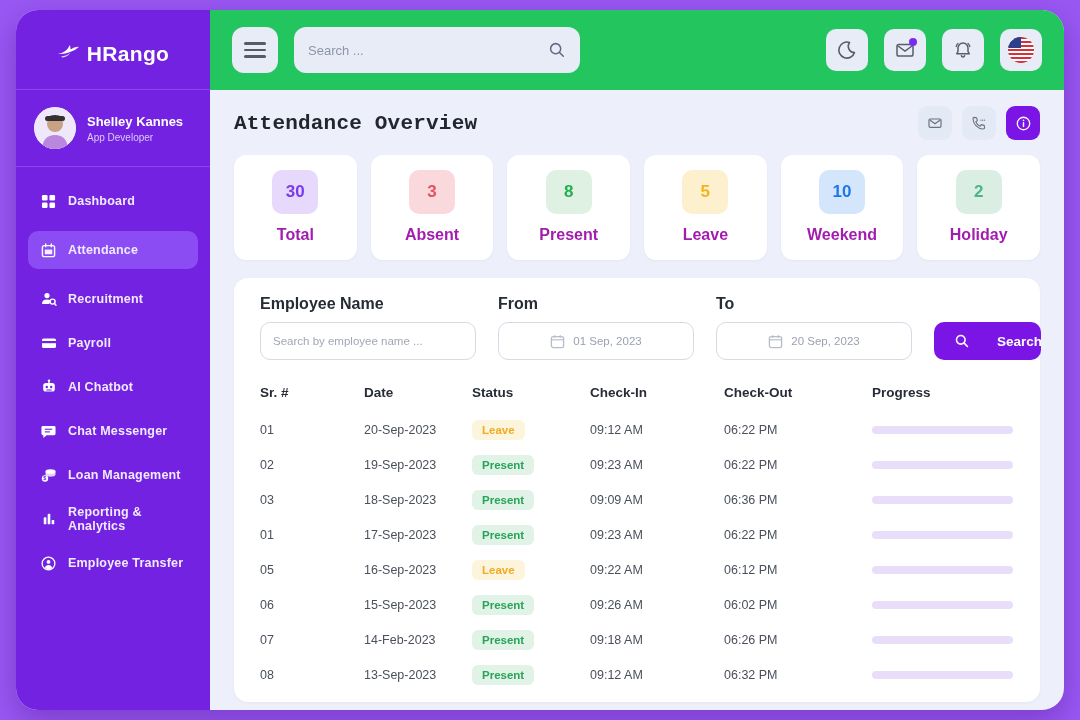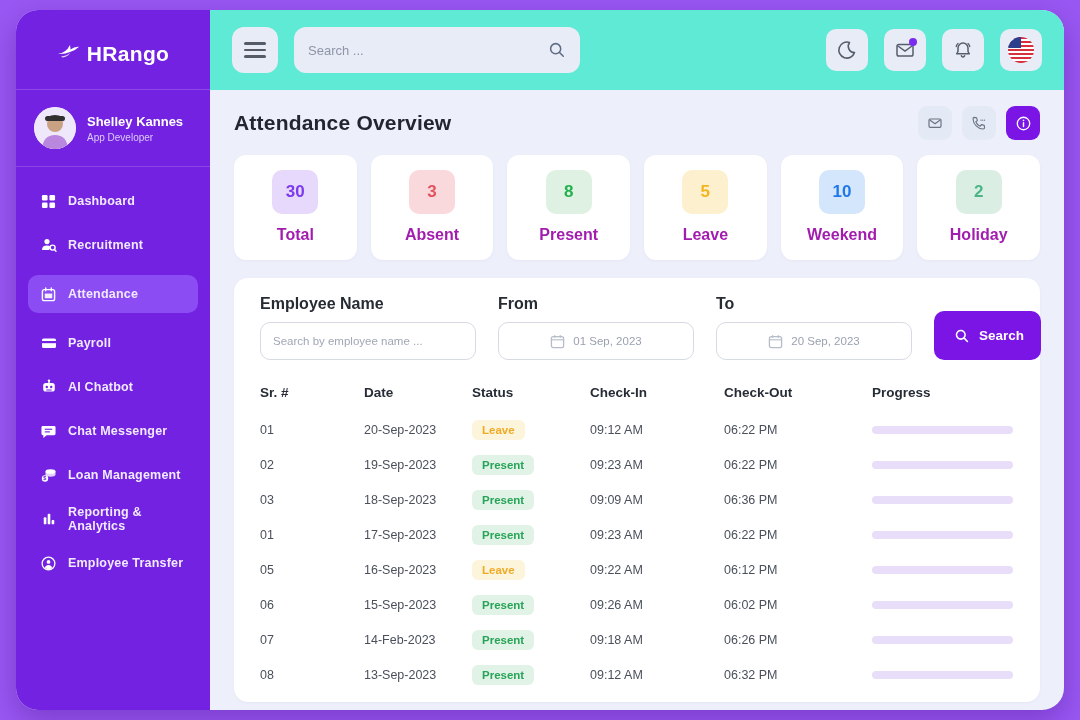--- a/index.html
+++ b/index.html
@@ -22,39 +22,39 @@
   .p-role { font-size:10px; color:#dcCbf8; color:#dccbf8; margin-top:3px; }
   .nav { padding:16px 12px; display:flex; flex-direction:column; }
   .nav-item { display:flex; align-items:center; gap:11px; height:36px; padding:0 12px;
               margin-bottom:8px; border-radius:10px; cursor:pointer;
               color:#f1eaff; font-size:12.5px; font-weight:bold; letter-spacing:.2px; }
   .nav-item.active { background:#8c4cf4; height:38px; margin:4px 0 12px; }
   .nav-ico { width:17px; height:17px; display:flex; align-items:center; justify-content:center; flex-shrink:0; }
 
   
   .main { flex:1; display:flex; flex-direction:column; min-width:0; }
-  .topbar { height:80px; background:#5eead4; display:flex; align-items:center; padding:0 22px; gap:16px; flex-shrink:0; }
+  .topbar { height:80px; background:#22c55e; display:flex; align-items:center; padding:0 22px; gap:16px; flex-shrink:0; }
   .burger { width:46px; height:46px; border-radius:12px; background:#e8ecf7; border:none; cursor:pointer;
             display:flex; flex-direction:column; align-items:center; justify-content:center; gap:4px; }
   .burger span { display:block; width:22px; height:2.6px; background:#555c69; border-radius:2px; }
   .searchbox { width:286px; height:46px; background:#e8ecf7; border-radius:12px;
                display:flex; align-items:center; padding:0 14px; gap:10px; }
   .searchbox input { flex:1; border:none; background:transparent; outline:none;
                      font-size:13px; color:#444; font-family:inherit; }
   .searchbox input::placeholder { color:#8d95a8; }
   .tb-spacer { flex:1; }
   .tb-btn { width:42px; height:42px; border-radius:10px; background:#e8ecf7; border:none; cursor:pointer;
             display:flex; align-items:center; justify-content:center; position:relative; }
   .mail-dot { position:absolute; top:9px; right:9px; width:8px; height:8px; border-radius:50%; background:#7b2bf0; }
   .flag { width:26px; height:26px; border-radius:50%; overflow:hidden; position:relative;
           background:repeating-linear-gradient(180deg,#d6303c 0 2px,#ffffff 2px 4px); }
   .flag::after { content:""; position:absolute; left:0; top:0; width:13px; height:11px; background:#2b3f8d; }
 
   .content { flex:1; padding:16px 24px 18px; display:flex; flex-direction:column; min-height:0; }
-  .page-head { display:flex; align-items:center; margin-bottom:15px; }
+  .page-head { display:flex; align-items:center; margin-bottom:15px;font-family:Liberation Mono, monospace; }
   .page-title { font-size:21px; font-weight:bold; color:#22262f; letter-spacing:.2px; }
   .head-actions { margin-left:auto; display:flex; gap:10px; }
   .hd-btn { width:34px; height:34px; border-radius:9px; border:none; cursor:pointer;
             background:#e4e9f6; display:flex; align-items:center; justify-content:center; }
   .hd-btn.primary { background:#7b15e6; }
 
   .stats { display:flex; gap:14px; margin-bottom:18px; }
   .stat-card { flex:1; background:#fff; border-radius:12px; padding:15px 8px 16px; text-align:center;
                box-shadow:0 1px 3px rgba(80,60,160,.05); }
   .stat-badge { width:46px; height:44px; border-radius:10px; margin:0 auto;
@@ -65,23 +65,23 @@
   .table-card { background:#fff; border-radius:14px; padding:17px 26px 10px; flex:1;
                 box-shadow:0 1px 3px rgba(80,60,160,.05); }
   .filters { display:flex; align-items:flex-end; gap:22px; margin-bottom:16px; }
   .fgroup label { display:block; font-size:16px; font-weight:bold; color:#262b34; margin-bottom:9px; }
   .fctrl { height:38px; border:1.4px solid #d6dae3; border-radius:10px; background:#fff;
            display:flex; align-items:center; gap:8px; padding:0 12px; color:#9aa1b0; font-size:11.5px;justify-content:center; }
   .fctrl input { border:none; outline:none; background:transparent; width:100%;
                  font-size:11.5px; color:#555; font-family:inherit; }
   .fctrl input::placeholder { color:#a0a7b5; }
   .w-emp { width:216px; } .w-date { width:196px; }
-  .search-btn { margin-left:auto; height:49px; padding:0 20px; min-width:107px; border:none; cursor:pointer;
+  .search-btn { margin-left:auto; height:38px; padding:0 20px; min-width:107px; border:none; cursor:pointer;
                 background:#7b15e6; color:#fff; border-radius:10px; font-size:13.5px; font-weight:bold;
-                display:flex; align-items:center; gap:9px; font-family:inherit; }
+                display:flex; align-items:center; gap:27px; font-family:inherit; }
 
   .trow { display:grid; grid-template-columns:104px 108px 118px 134px 148px 1fr;
           align-items:center; height:35px; }
   .trow.thead { height:32px; margin-bottom:4px; }
   .th { font-size:13.5px; font-weight:bold; color:#272c36; }
   .td { font-size:12.5px; color:#4a505b; }
   .badge { display:inline-block; padding:4px 10px; border-radius:6px; font-size:11.5px; font-weight:bold; }
   .badge-leave { color:#f0ab25; background:#fdf4dc; }
   .badge-present { color:#27a457; background:#e1f2e6; }
   .ptrack { width:141px; height:8px; border-radius:5px; background:#e9def9; overflow:hidden; }
@@ -126,41 +126,41 @@
         <span class="nav-ico">
             <svg width="15" height="15" viewBox="0 0 16 16">
               <rect x="1" y="1" width="6" height="6" rx="1.3" fill="#fff"></rect>
               <rect x="9" y="1" width="6" height="6" rx="1.3" fill="#fff"></rect>
               <rect x="1" y="9" width="6" height="6" rx="1.3" fill="#fff"></rect>
               <rect x="9" y="9" width="6" height="6" rx="1.3" fill="#fff"></rect>
             </svg>
           </span>
         <span>Dashboard</span>
       </div>
+      <div class="nav-item active">
+        <span class="nav-ico">
+            <svg width="15" height="15" viewBox="0 0 16 16">
+              <rect x="1.5" y="2.8" width="13" height="11.7" rx="2" fill="none" stroke="#fff" stroke-width="1.5"></rect>
+              <line x1="5" y1="1" x2="5" y2="4" stroke="#fff" stroke-width="1.5" stroke-linecap="round"></line>
+              <line x1="11" y1="1" x2="11" y2="4" stroke="#fff" stroke-width="1.5" stroke-linecap="round"></line>
+              <rect x="4" y="7" width="8" height="5" fill="#fff" opacity=".9"></rect>
+            </svg>
+          </span>
+        <span>Attendance</span>
+      </div>
       <div class="nav-item">
         <span class="nav-ico">
             <svg width="16" height="16" viewBox="0 0 16 16">
               <circle cx="6" cy="4.6" r="2.6" fill="#fff"></circle>
               <path d="M1 13 Q1 8.6 6 8.6 Q8.5 8.6 9.8 10 L8 13 Z" fill="#fff"></path>
               <circle cx="11.6" cy="10.6" r="2.5" fill="none" stroke="#fff" stroke-width="1.4"></circle>
               <line x1="13.4" y1="12.5" x2="15" y2="14.2" stroke="#fff" stroke-width="1.4" stroke-linecap="round"></line>
             </svg>
           </span>
         <span>Recruitment</span>
-      </div>
-      <div class="nav-item active">
-        <span class="nav-ico">
-            <svg width="15" height="15" viewBox="0 0 16 16">
-              <rect x="1.5" y="2.8" width="13" height="11.7" rx="2" fill="none" stroke="#fff" stroke-width="1.5"></rect>
-              <line x1="5" y1="1" x2="5" y2="4" stroke="#fff" stroke-width="1.5" stroke-linecap="round"></line>
-              <line x1="11" y1="1" x2="11" y2="4" stroke="#fff" stroke-width="1.5" stroke-linecap="round"></line>
-              <rect x="4" y="7" width="8" height="5" fill="#fff" opacity=".9"></rect>
-            </svg>
-          </span>
-        <span>Attendance</span>
       </div>
       <div class="nav-item">
         <span class="nav-ico">
             <svg width="16" height="16" viewBox="0 0 16 16">
               <rect x="1" y="3.5" width="14" height="9.5" rx="1.6" fill="#fff"></rect>
               <rect x="1" y="6" width="14" height="2.2" fill="#7322e2"></rect>
             </svg>
           </span>
         <span>Payroll</span>
       </div>

